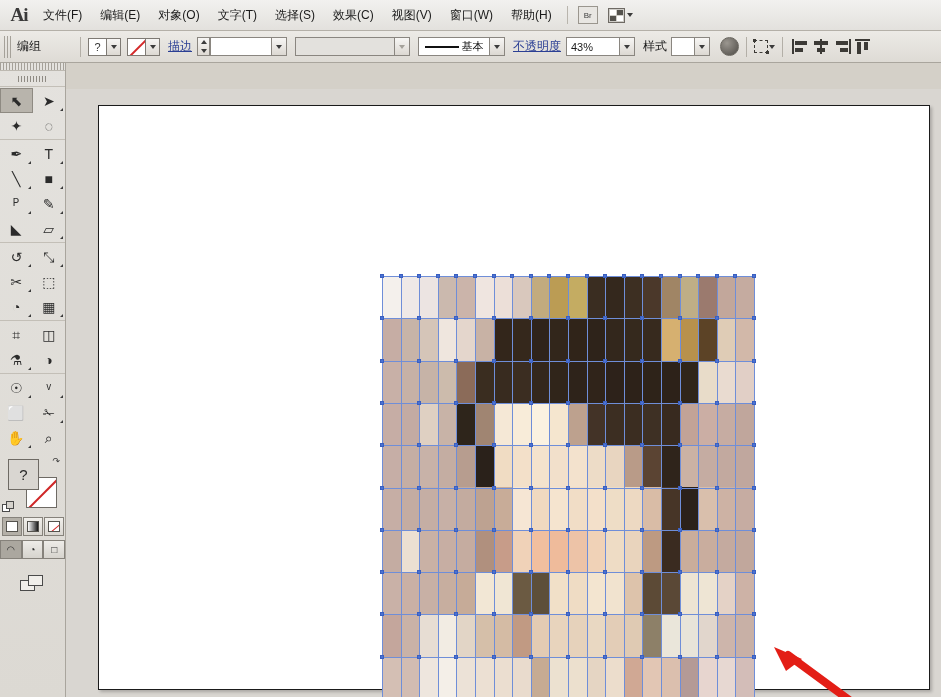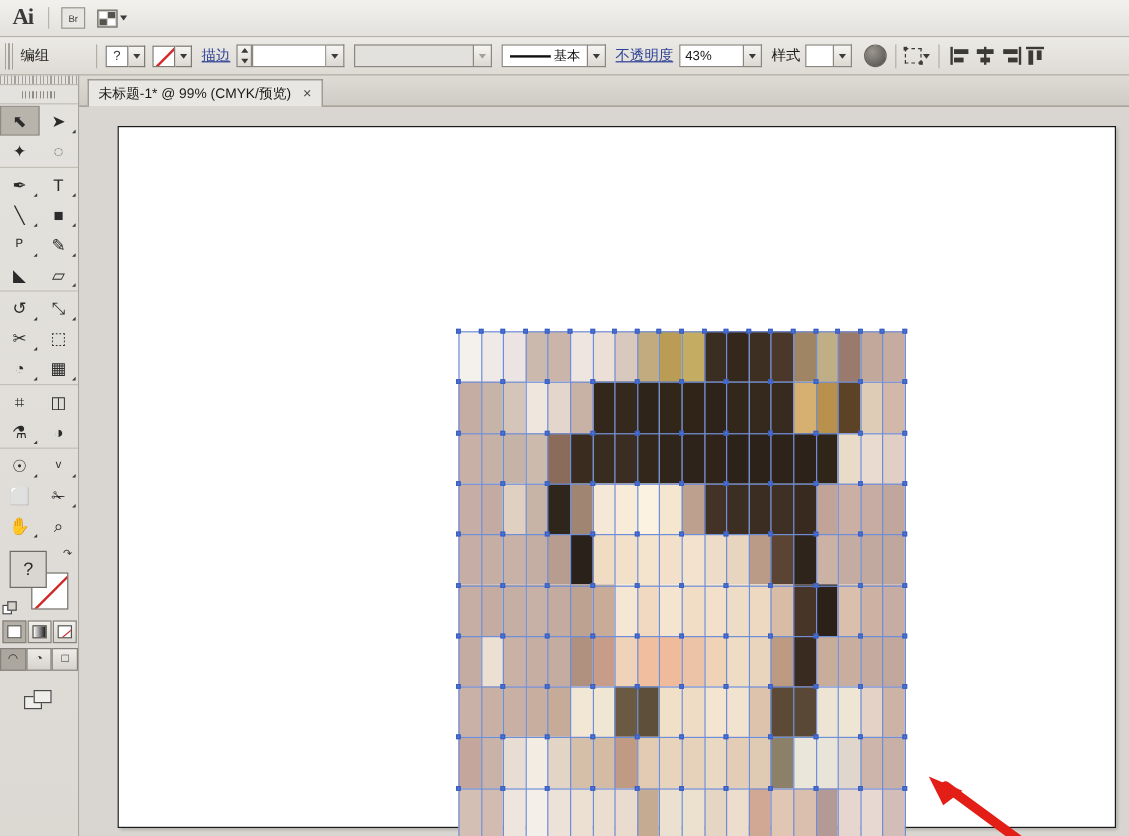--- a/index.html
+++ b/index.html
@@ -238,20 +238,31 @@
   
   .arrow-svg { position: absolute; left: 690px; top: 548px; pointer-events: none; }
 </style>
 </head>
 <body>
 
 <div id="app">
 
   <div class="menubar">
     <div class="ai-logo">Ai</div>
+    <div id="menu-items" style="display:flex;align-items:center;">
+        <div class="menu-item">文件(F)</div>
+        <div class="menu-item">编辑(E)</div>
+        <div class="menu-item">对象(O)</div>
+        <div class="menu-item">文字(T)</div>
+        <div class="menu-item">选择(S)</div>
+        <div class="menu-item">效果(C)</div>
+        <div class="menu-item">视图(V)</div>
+        <div class="menu-item">窗口(W)</div>
+        <div class="menu-item">帮助(H)</div>
+      </div>
     <div class="mb-sep"></div>
     <div class="br-btn">Br</div>
     <div class="arrange-btn">
       <div class="arrange-grid">
         <i class="lt"></i>
           <i></i>
           <i></i>
           <i class="lt"></i>
       </div>
       <div class="caret"></div>
@@ -348,26 +359,20 @@
     </div>
     <div class="tool-btn">
       <div class="align-icon">
           <b style="left:0;top:0;width:15px;height:2px"></b>
           <b style="left:2px;top:3px;width:4px;height:12px"></b>
           <b style="left:9px;top:3px;width:4px;height:8px"></b>
         </div>
     </div>
   </div>
 
-  <div class="tabbar">
-    <div class="doc-tab">
-      <span class="tt">未标题-1* @ 99% (CMYK/预览)</span>
-      <span class="tx">×</span>
-    </div>
-  </div>
 
   <div class="toolbox">
     <div class="tb-grip"></div>
     <div class="tb-handle">
         <i></i>
       </div>
     <div id="tool-groups">
         <div class="tb-group">
           <div class="tb-row">
             <div class="tb-cell active">

